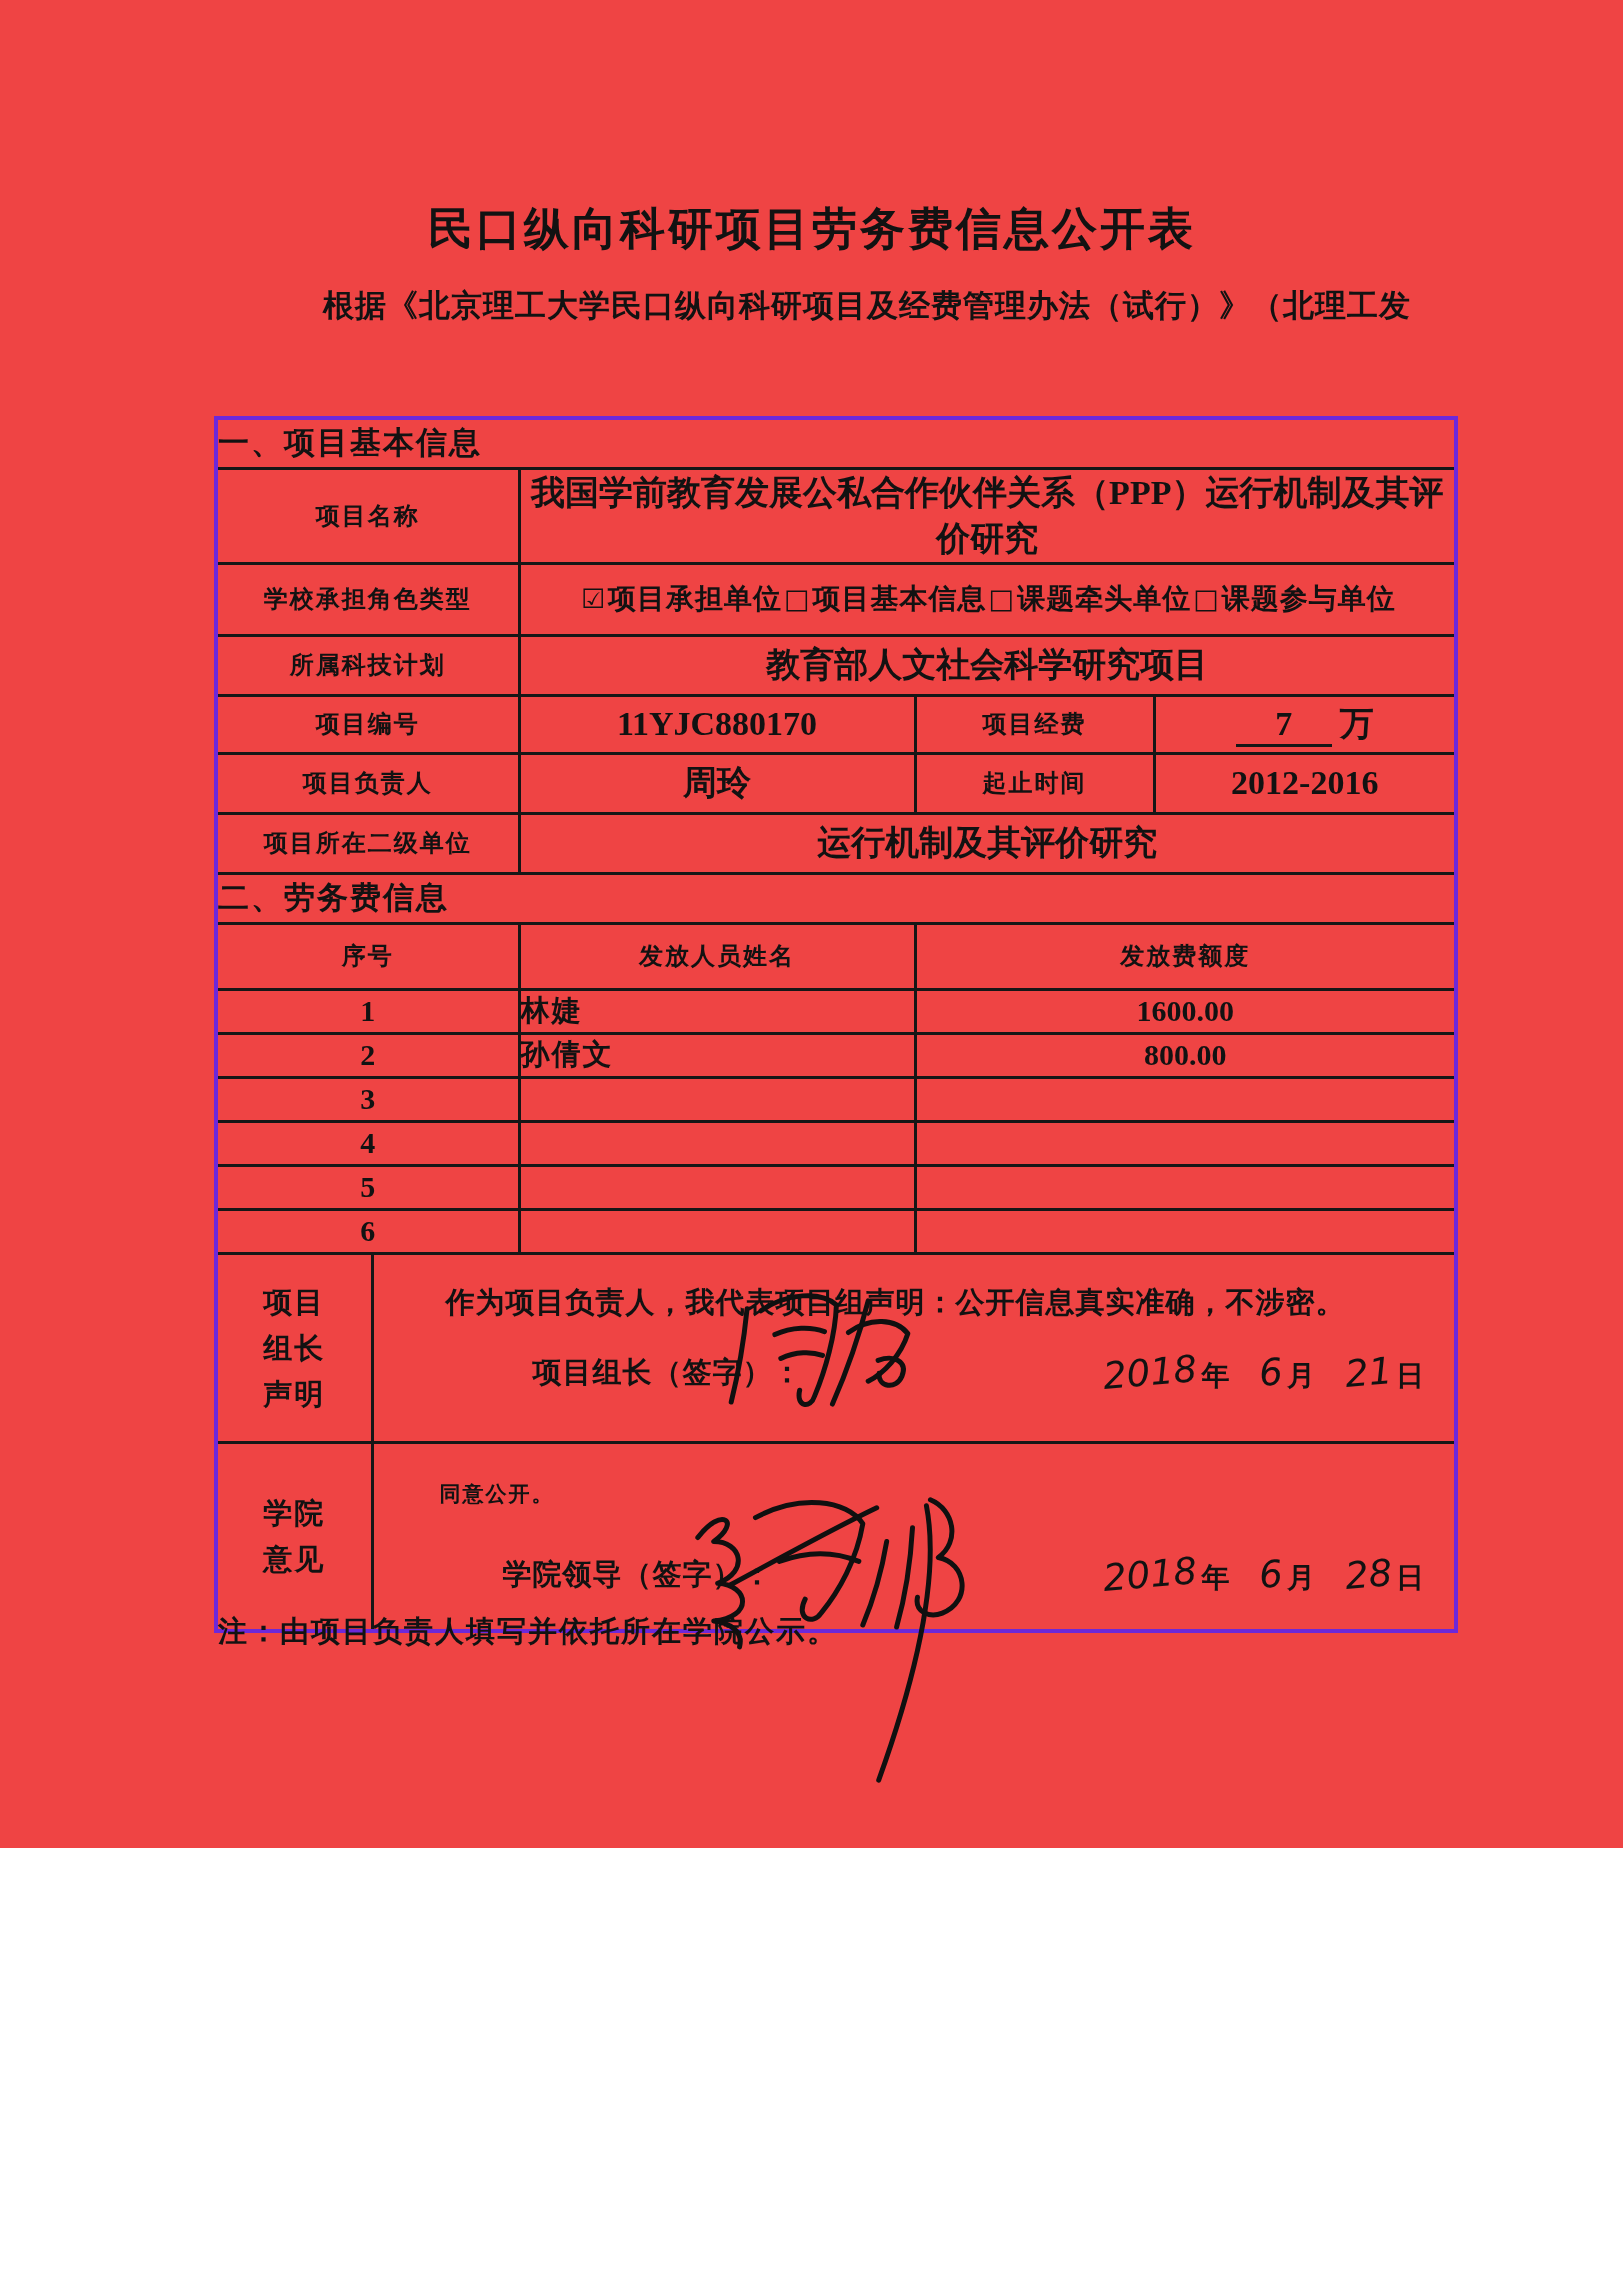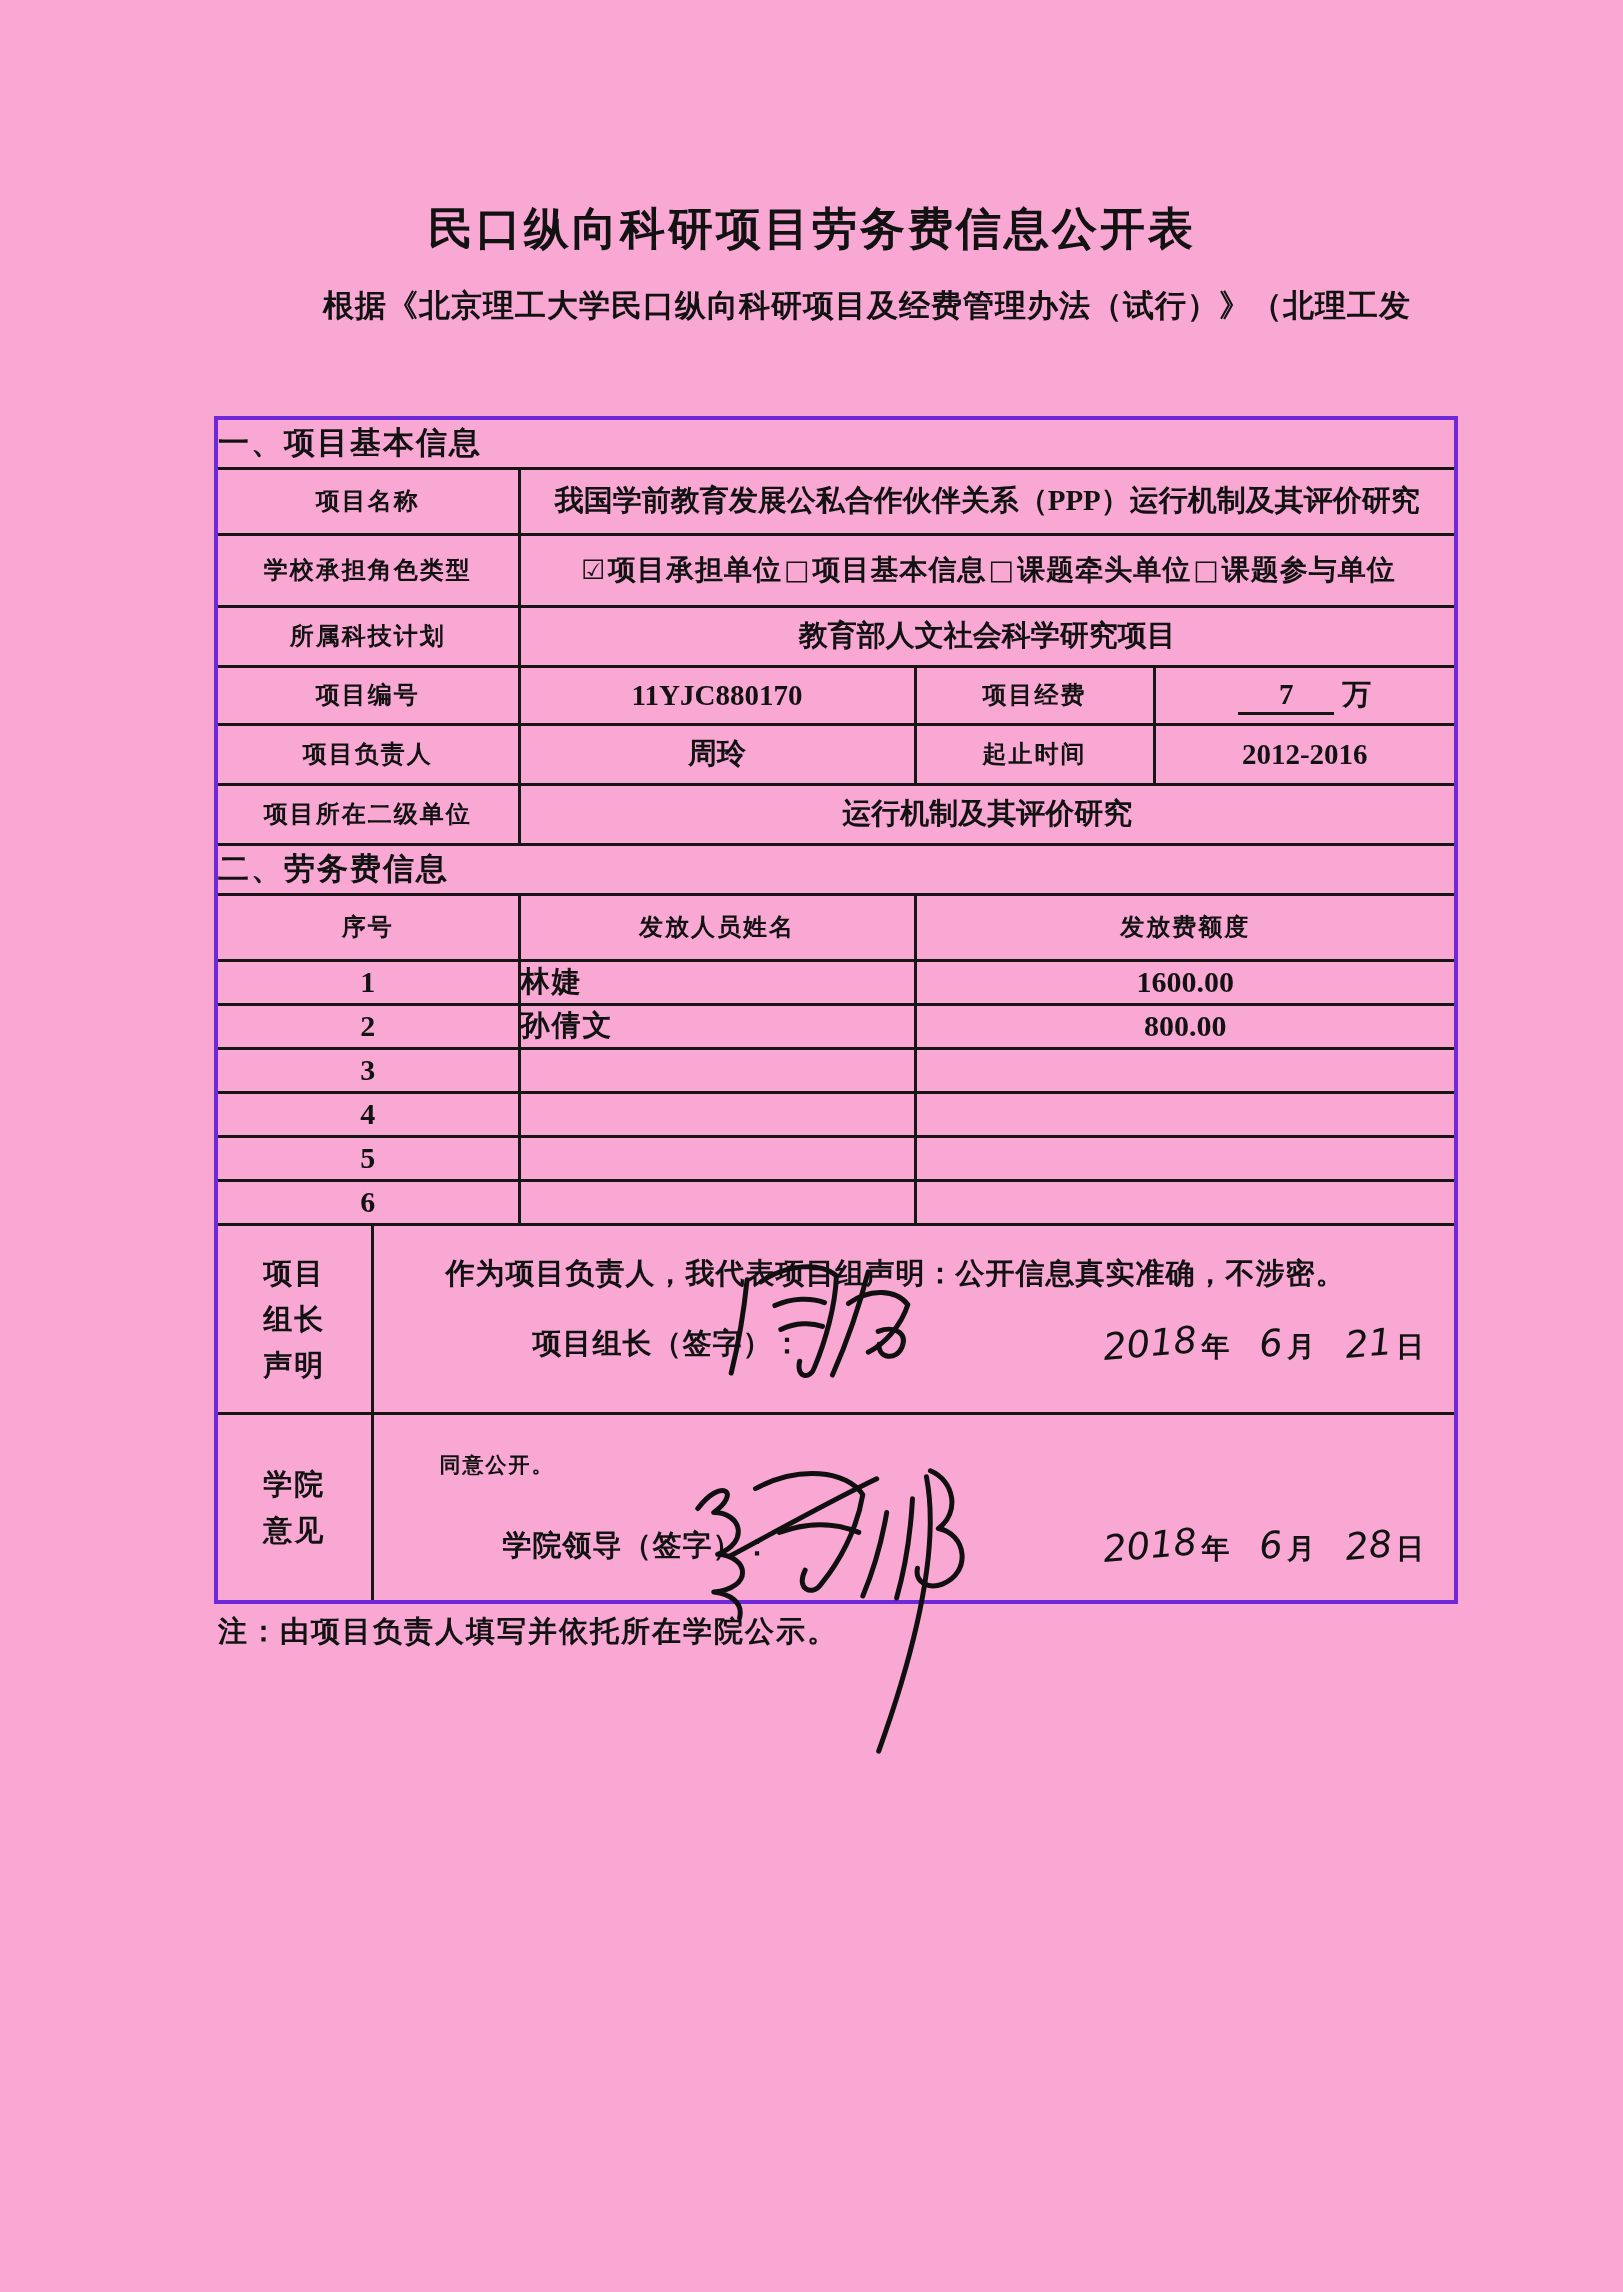--- a/index.html
+++ b/index.html
@@ -1,19 +1,19 @@
 <!DOCTYPE html>
 <html><head>
 <meta charset="utf-8">
 <style>
   * { margin:0; padding:0; box-sizing:border-box; }
   html,body { background:#ffffff; }
   body { font-family:"Liberation Serif","DejaVu Serif",serif; color:#121212; }
   .page {
-    position:relative; width:1624px; height:2292px; background:#f9a8d4;
+    position:relative; width:1624px; height:1848px; background:#ef4444;
     overflow:hidden;
   }
   .doc-title {
     position:absolute; top:199px; left:0; width:100%;
     text-align:center; font-size:45px; font-weight:bold; letter-spacing:3px;
   }
   .intro { position:absolute; top:281px; left:218px; width:1264px;
     font-size:31px; font-weight:bold; line-height:49px; letter-spacing:1px; }
   .intro .l1 { text-indent:105px; }
 
@@ -24,21 +24,21 @@
   }
   table.form td { border:3px solid #161616; vertical-align:middle; padding:0; }
 
   tr.h50 { height:50px; } tr.h66 { height:66px; } tr.h72 { height:72px; }
   tr.h60 { height:60px; } tr.h58 { height:58px; } tr.h44 { height:44px; }
   tr.h190 { height:189px; }
 
   td.sec { text-align:left; padding-left:26px; font-size:31px; font-weight:bold;
     font-family:"Liberation Sans","DejaVu Sans",sans-serif; letter-spacing:2px; }
   td.lab { text-align:center; font-size:24px; font-weight:bold; letter-spacing:2px; }
-  td.val { text-align:center; font-size:29px; font-weight:bold; }
+  td.val { text-align:center; font-size:34px; font-weight:bold; }
   td.roles { text-align:center; font-size:28px; font-weight:bold; letter-spacing:1px; }
   td.roles .box { font-family:"DejaVu Sans",sans-serif; font-size:27px; padding:0 2px; }
   td.num-cell { text-align:center; font-size:30px; font-weight:bold; }
   td.name-cell { text-align:left; padding-left:18px; font-size:29px; font-weight:bold; letter-spacing:2px; }
   td.amt-cell { text-align:center; padding-left:18px; font-size:30px; font-weight:bold; }
 
   .uline { display:inline-block; min-width:96px; text-align:center;
     border-bottom:3px solid #161616; padding:0 6px 1px 6px; }
   .unit { margin-left:8px; }
 

